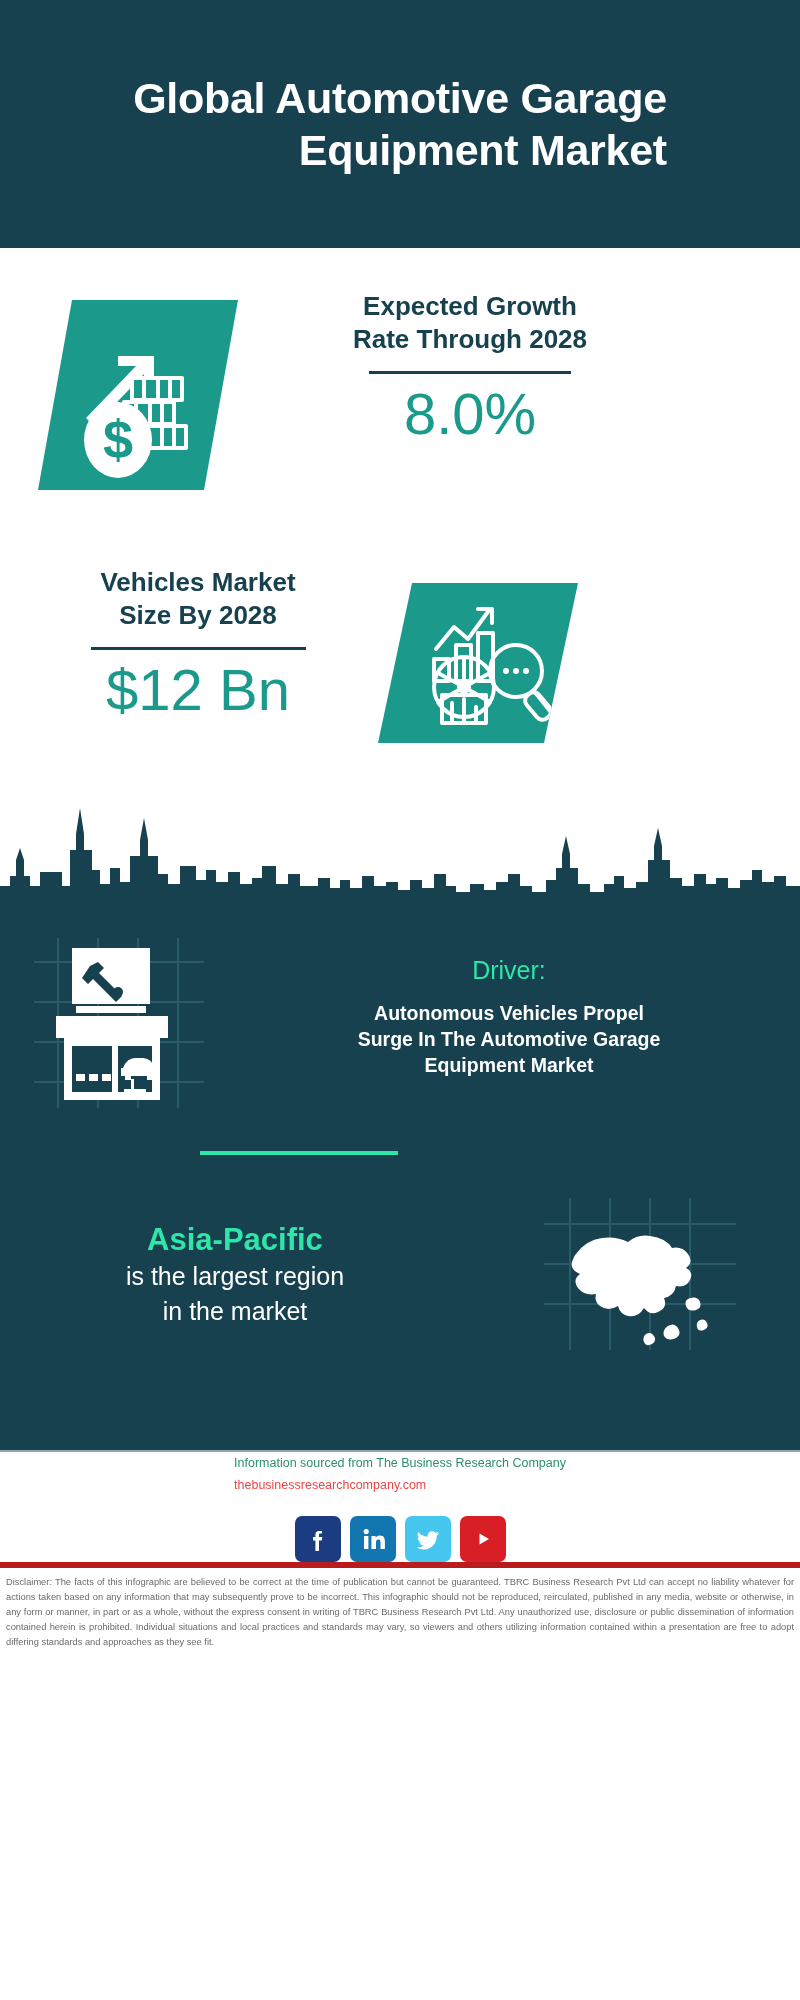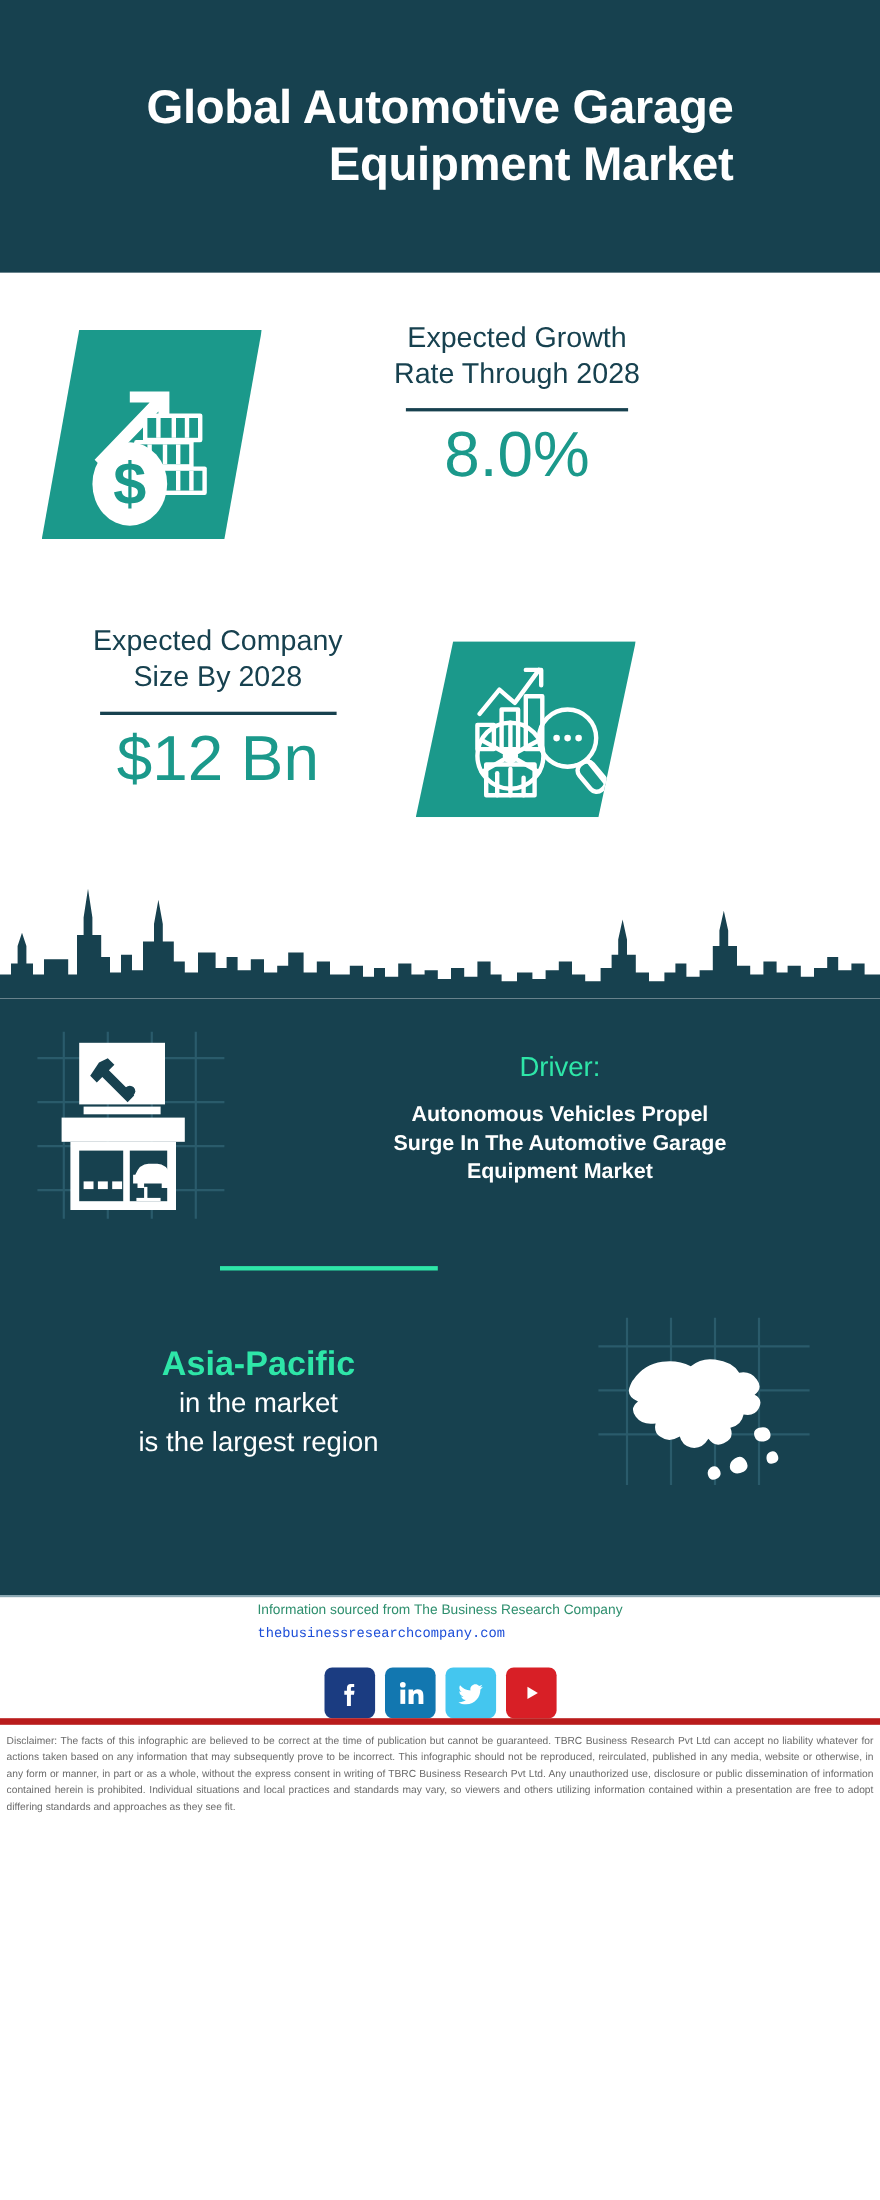--- a/index.html
+++ b/index.html
@@ -39,21 +39,21 @@
     clip-path:polygon(17% 0%, 100% 0%, 83% 100%, 0% 100%);
   }
   .para.right{
     left:378px;top:335px;width:200px;height:160px;
     clip-path:polygon(17% 0%, 100% 0%, 83% 100%, 0% 100%);
   }
 
   .stat-block{position:absolute;text-align:center;}
   .stat-title{
     color:#17414f;
-    font-size:26px;font-weight:normal;line-height:1.28;
+    font-size:26px;font-weight:bold;line-height:1.28;
   }
   .stat-rule{
     height:3px;background:#17414f;
     margin:14px auto 10px auto;
   }
   .stat-value{
     color:#1b998b;
     font-size:58px;font-weight:normal;line-height:1.05;
   }
 
@@ -94,21 +94,21 @@
   .region-map{width:300px;display:flex;justify-content:center;}
 
   
   .footer{
     position:relative;width:800px;height:112px;background:#ffffff;
     border-top:2px solid #8aa7b2;
     display:flex;align-items:center;box-sizing:border-box;padding:0 28px;flex-direction:column;
   }
   .source-text{flex:1;}
   .source-line1{color:#2e8f6e;font-size:12.5px;line-height:1.9;}
-  .source-line2{color:#1d4ed8;font-size:12.5px;line-height:1.5;font-family:Liberation Mono, monospace;}
+  .source-line2{color:#ef4444;font-size:12.5px;line-height:1.5;}
   .socials{display:flex;gap:9px;align-items:center;}
   .social{
     width:46px;height:46px;border-radius:7px;
     display:flex;align-items:center;justify-content:center;
   }
   .s-fb{background:#1b3c81;}
   .s-li{background:#1277b0;}
   .s-tw{background:#44c6ef;}
   .s-yt{background:#d81f26;}
 
@@ -170,21 +170,21 @@
       <div class="stat-title">
         <div>Expected Growth</div>
         <div>Rate Through 2028</div>
       </div>
       <div class="stat-rule"></div>
       <div class="stat-value">8.0%</div>
     </div>
 
     <div class="stat-block" id="size-block">
       <div class="stat-title">
-        <div>Expected Company</div>
+        <div>Vehicles Market</div>
         <div>Size By 2028</div>
       </div>
       <div class="stat-rule"></div>
       <div class="stat-value">$12 Bn</div>
     </div>
 
     <div class="para right">
       <svg viewBox="0 0 200 160" width="200" height="160">
         <g fill="none" stroke="#ffffff" stroke-width="4" stroke-linecap="round" stroke-linejoin="round">
 
@@ -279,22 +279,22 @@
           <div>Equipment Market</div>
         </div>
       </div>
     </div>
 
     <div class="divider"></div>
 
     <div class="region-row">
       <div class="region-text">
         <div class="region-name">Asia-Pacific</div>
+        <div class="region-sub">is the largest region</div>
         <div class="region-sub">in the market</div>
-        <div class="region-sub">is the largest region</div>
       </div>
       <div class="region-map">
         <svg viewBox="0 0 200 160" width="200" height="160">
           <g stroke="#2a5b6b" stroke-width="2" fill="none">
             <line x1="30" y1="4" x2="30" y2="156"></line>
             <line x1="70" y1="4" x2="70" y2="156"></line>
             <line x1="110" y1="4" x2="110" y2="156"></line>
             <line x1="150" y1="4" x2="150" y2="156"></line>
             <line x1="4" y1="30" x2="196" y2="30"></line>
             <line x1="4" y1="70" x2="196" y2="70"></line>

